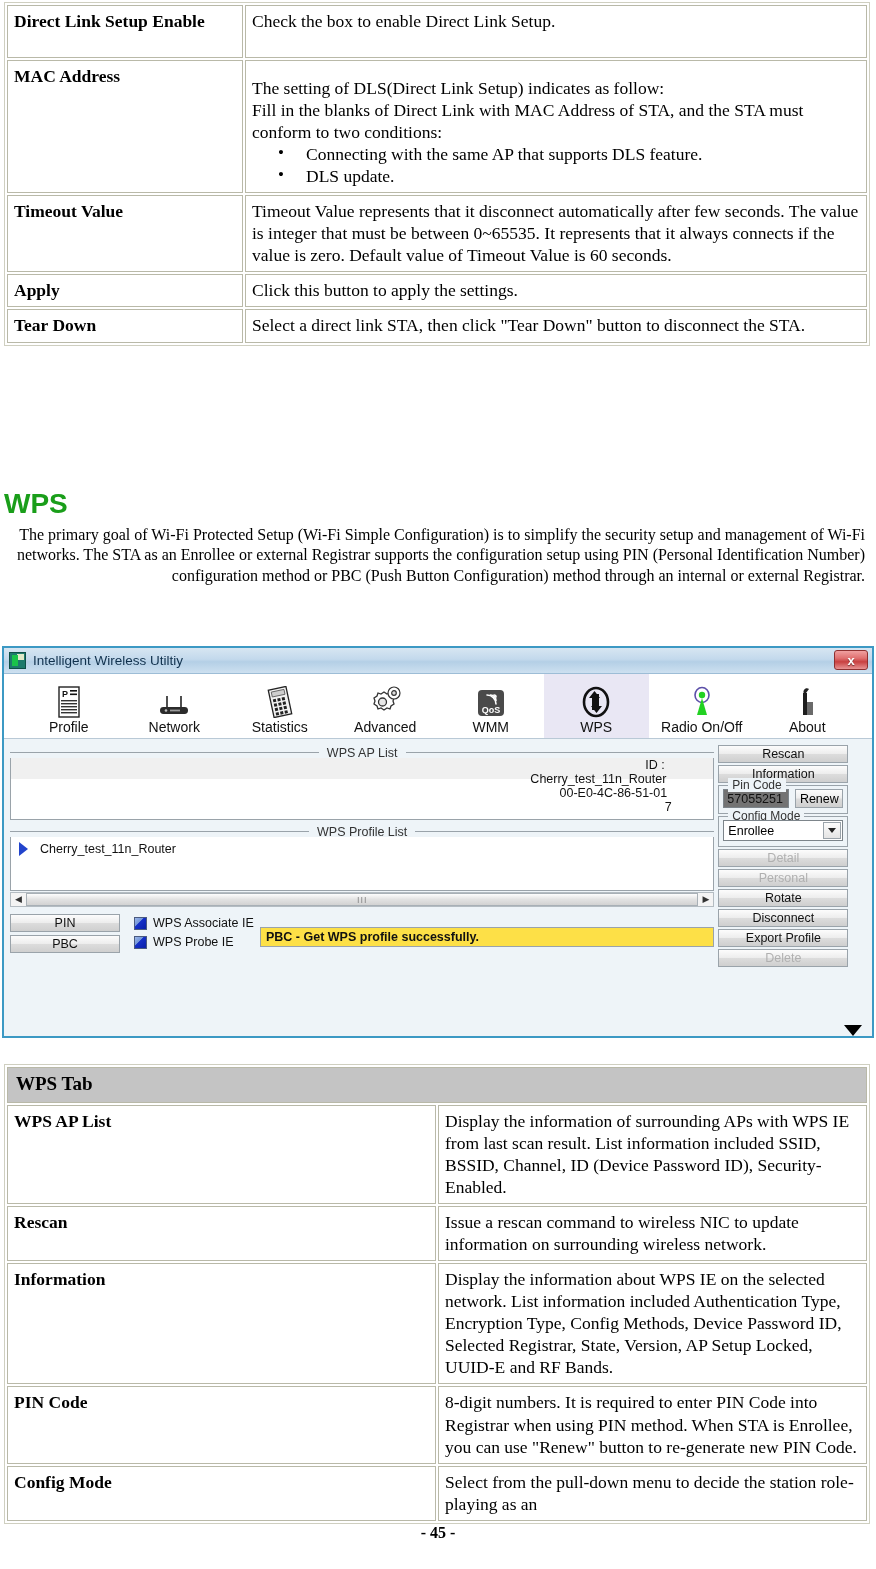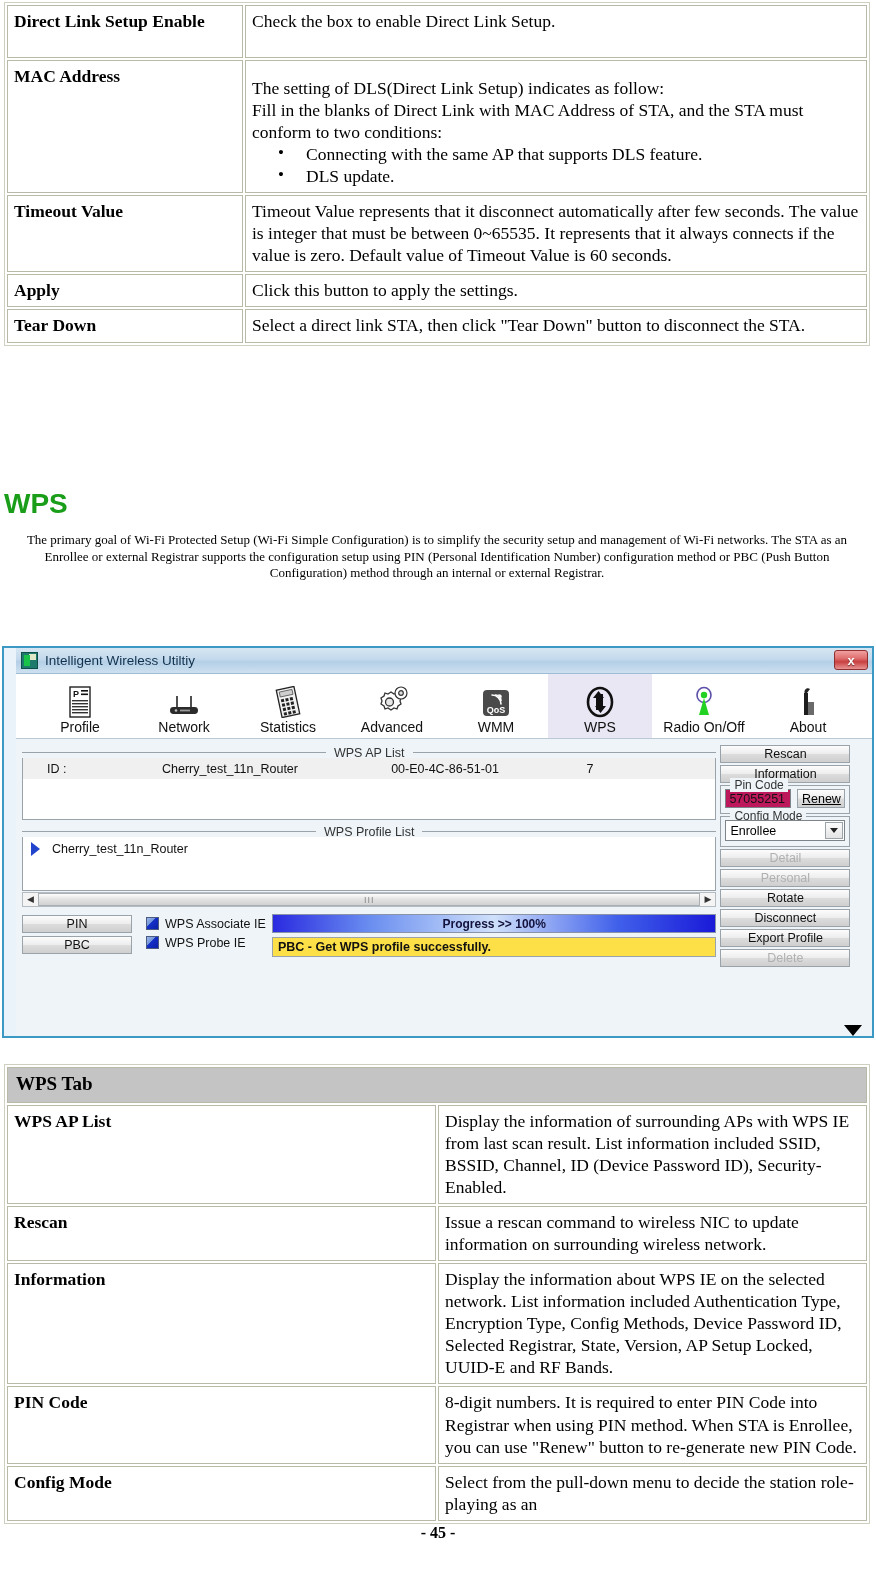--- a/index.html
+++ b/index.html
@@ -65,36 +65,35 @@
   #wps-section { position: absolute; top: 488px; left: 4px; width: 866px; }
   #wps-heading {
     color: #1a9e1a;
     font-family: "Liberation Sans", sans-serif;
     font-weight: bold;
     font-size: 28px;
     margin: 0 0 4px 0;
     letter-spacing: 0px;
   }
   #wps-para {
-    font-size: 13px;
+    font-size: 16px;
     line-height: 1.27;
-    margin: 12px;
-    text-align: center;
+    margin: 5px;
+    text-align: right;
   }
 
   
   #app-window {
     position: absolute;
     top: 646px; left: 2px;
     width: 872px; height: 392px;
     border: 2px solid #3c99c4;
     background: #e9f3f9;
     font-family: "Liberation Sans", sans-serif;
     overflow: hidden;
-    padding-left: 12px;
   }
   #titlebar {
     height: 26px;
     background: linear-gradient(to bottom,#d7e6f2 0%,#c3d9ec 45%,#b4cfe6 55%,#cde0f0 100%);
     border-bottom: 1px solid #9dbdd6;
     display: flex; align-items: center;
     padding: 0 4px 0 5px;
     position: relative;
   }
   #app-icon {
@@ -191,22 +190,22 @@
     background: #fff;
     border: 1px solid #9aa3aa;
     border-top: none;
     height: 62px;
     margin-top: 0px;
     position: relative;
   }
   .ap-row {
     display: flex;
     background: #f0f0f0;
-    height: 21px; align-items: center;
-    font-size: 12.5px; color: #111;
+    height: 21px; align-items: flex-end;
+    font-size: 12.5px; color: #111; flex-direction: column;
   }
   .ap-row .c-id { width: 92px; padding-left: 24px; }
   .ap-row .c-ssid { width: 230px; text-align: center; }
   .ap-row .c-bssid { width: 200px; text-align: center; }
   .ap-row .c-ch { width: 90px; text-align: center; }
 
   .profile-row {
     display: flex; align-items: center;
     height: 24px; padding-left: 8px;
     font-size: 12.5px; color: #111;
@@ -296,31 +295,31 @@
     position: relative;
   }
   .fieldset > .legend {
     position: absolute; top: -8px; left: 9px;
     background: #eef4f8; padding: 0 4px;
     font-size: 12px; color: #333;
   }
   .pin-row { display: flex; align-items: center; }
   .pin-input {
     flex: 1 1 auto; height: 19px;
-    background: #be185d; border: 1px solid #7d858b;
+    background: #737373; border: 1px solid #7d858b;
     font-size: 12.5px; color: #111;
     display: flex; align-items: center; padding-left: 3px;
     font-family: "Liberation Sans", sans-serif;
   }
   .pin-renew {
     width: 48px; height: 19px; margin-left: 6px;
     background: linear-gradient(to bottom,#fcfcfc,#ededed 48%,#dcdcdc 52%,#cfcfcf);
     border: 1px solid #9aa3aa;
     font-size: 12.5px;
-    display: flex; align-items: center; justify-content: center; text-decoration: underline;
+    display: flex; align-items: center; justify-content: center;
   }
   .combo {
     height: 21px; background: #fff;
     border: 1px solid #7d858b;
     display: flex; align-items: center;
     font-size: 12.5px; padding-left: 4px;
     position: relative;
   }
   .combo .caret-box {
     position: absolute; right: 1px; top: 1px;
@@ -582,23 +581,20 @@
             <span class="chkbox"></span>
             <span>WPS Associate IE</span>
           </div>
           <div class="chk-line">
             <span class="chkbox"></span>
             <span>WPS Probe IE</span>
           </div>
         </div>
 
         <div id="prog-col">
-          <div id="progressbar">
-            <span>Progress &gt;&gt; 100%</span>
-          </div>
           <div id="statusbox">PBC - Get WPS profile successfully.</div>
         </div>
       </div>
 
     </div>
 
     <div id="right-pane">
       <div class="side-btn">
         <span>Rescan</span>
       </div>

